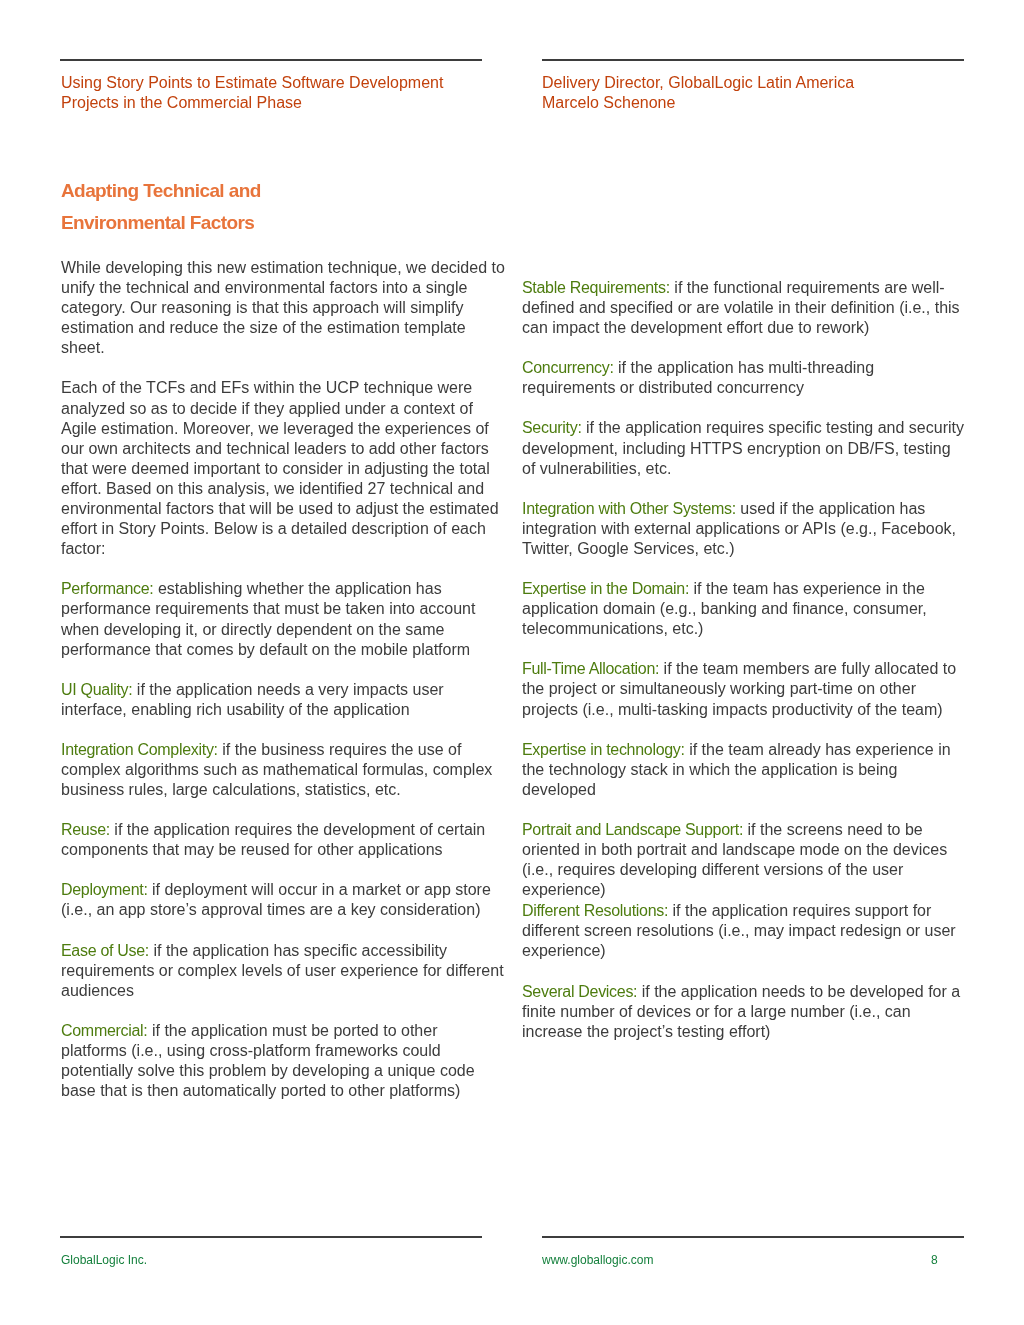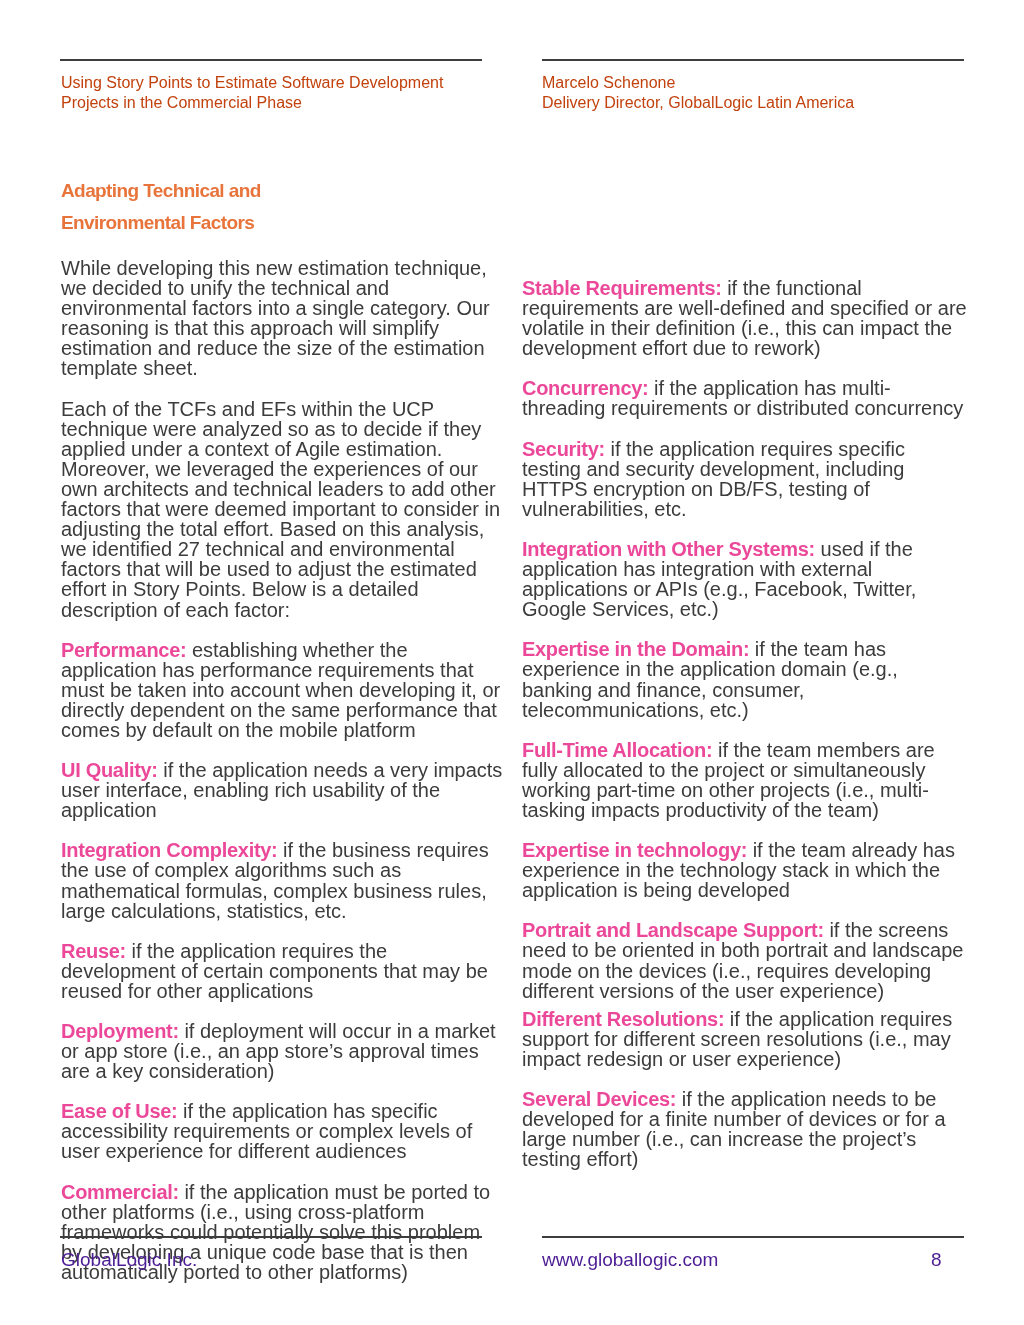--- a/index.html
+++ b/index.html
@@ -8,39 +8,39 @@
       font-family: "Liberation Sans", "DejaVu Sans", sans-serif;
       color: #3a3a3a;
     }
     .rule { position: absolute; height: 2px; background: #3d3d3d; }
     .hdr { position: absolute; font-size: 16px; line-height: 20px; color: #c2410c; }
     .title {
       position: absolute; left: 61px; top: 175px; width: 420px;
       font-size: 19px; line-height: 32px; font-weight: bold; color: #e8743b;
       letter-spacing: -0.6px;
     }
-    .col { position: absolute; width: 445px; font-size: 20px; line-height: 20.1px; color: #3c3c3c; }
+    .col { position: absolute; width: 445px; font-size: 16px; line-height: 20.1px; color: #3c3c3c; }
     .col p { margin: 0 0 20px 0; }
-    .col p.tight { margin-bottom: 8px; }
-    .col b { font-weight: bold; color: #ec4899; letter-spacing: -0.3px; }
-    .ftr { position: absolute; font-size: 19px; line-height: 20px; color: #4c1d95; text-align: center; }
+    .col p.tight { margin-bottom: 1px; }
+    .col b { font-weight: normal; color: #4d7c0f; letter-spacing: -0.3px; }
+    .ftr { position: absolute; font-size: 12px; line-height: 20px; color: #15803d; text-align: center; }
   </style>
 </head>
 <body>
 
 <div class="rule" style="left:60px; top:59px; width:422px;"></div>
 <div class="rule" style="left:542px; top:59px; width:422px;"></div>
 
 <div class="hdr" style="left:61px; top:73px; width:440px;">
   <div>Using Story Points to Estimate Software Development</div>
   <div>Projects in the Commercial Phase</div>
 </div>
 <div class="hdr" style="left:542px; top:73px; width:440px;">
+  <div>Delivery Director, GlobalLogic Latin America</div>
   <div>Marcelo Schenone</div>
-  <div>Delivery Director, GlobalLogic Latin America</div>
 </div>
 
 <div class="title">
   <div>Adapting Technical and</div>
   <div>Environmental Factors</div>
 </div>
 
 <div class="col" style="left:61px; top:258px;">
   <p>While developing this new estimation technique, we decided to unify the technical and environmental factors into a single category. Our reasoning is that this approach will simplify estimation and reduce the size of the estimation template sheet.</p>
   <p>Each of the TCFs and EFs within the UCP technique were analyzed so as to decide if they applied under a context of Agile estimation. Moreover, we leveraged the experiences of our own architects and technical leaders to add other factors that were deemed important to consider in adjusting the total effort. Based on this analysis, we identified 27 technical and environmental factors that will be used to adjust the estimated effort in Story Points. Below is a detailed description of each factor:</p>

